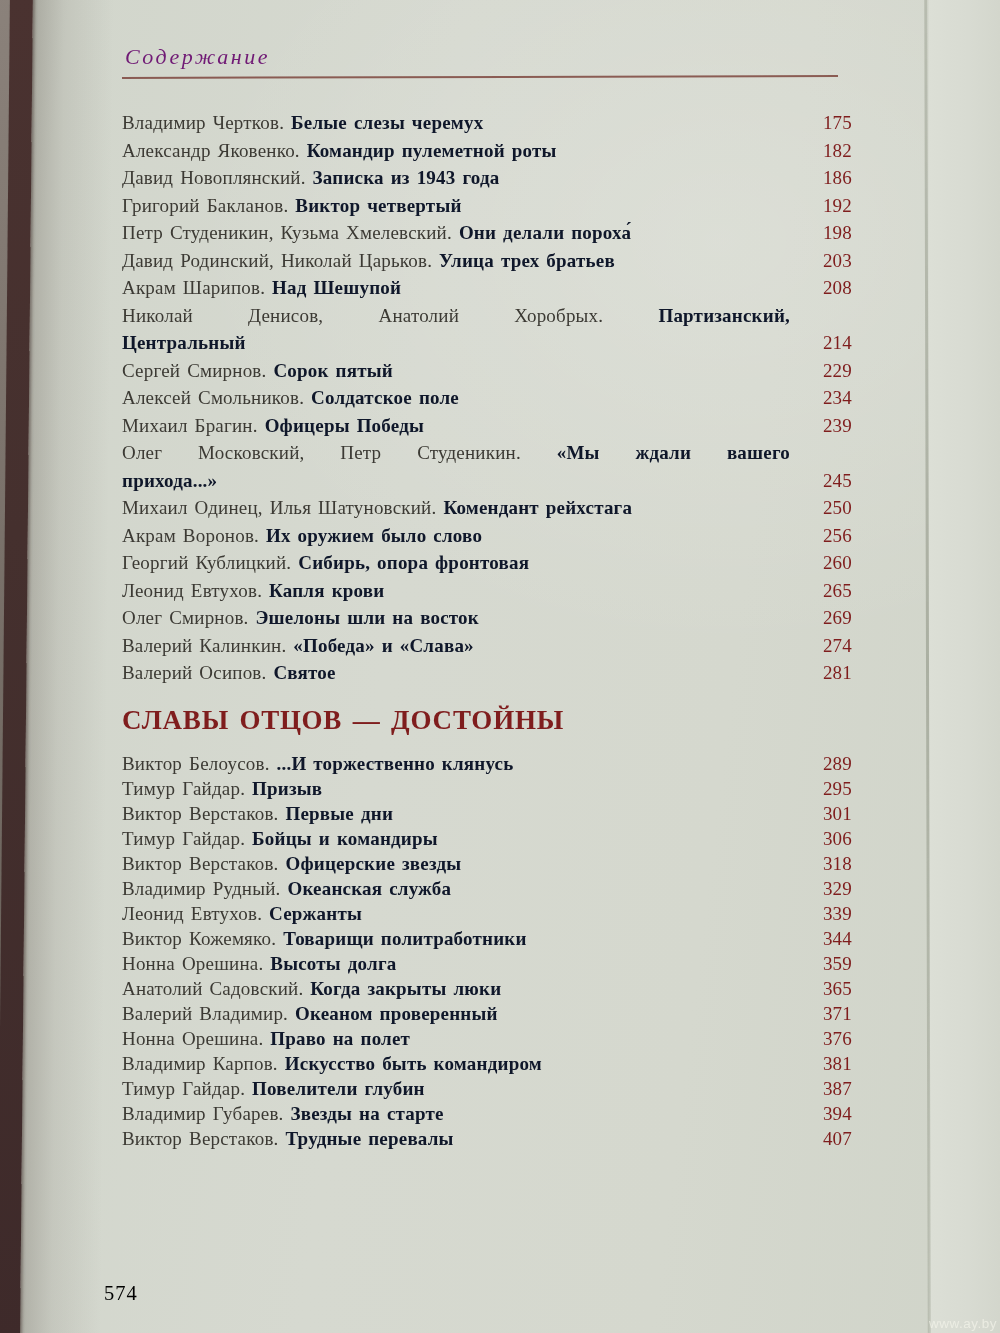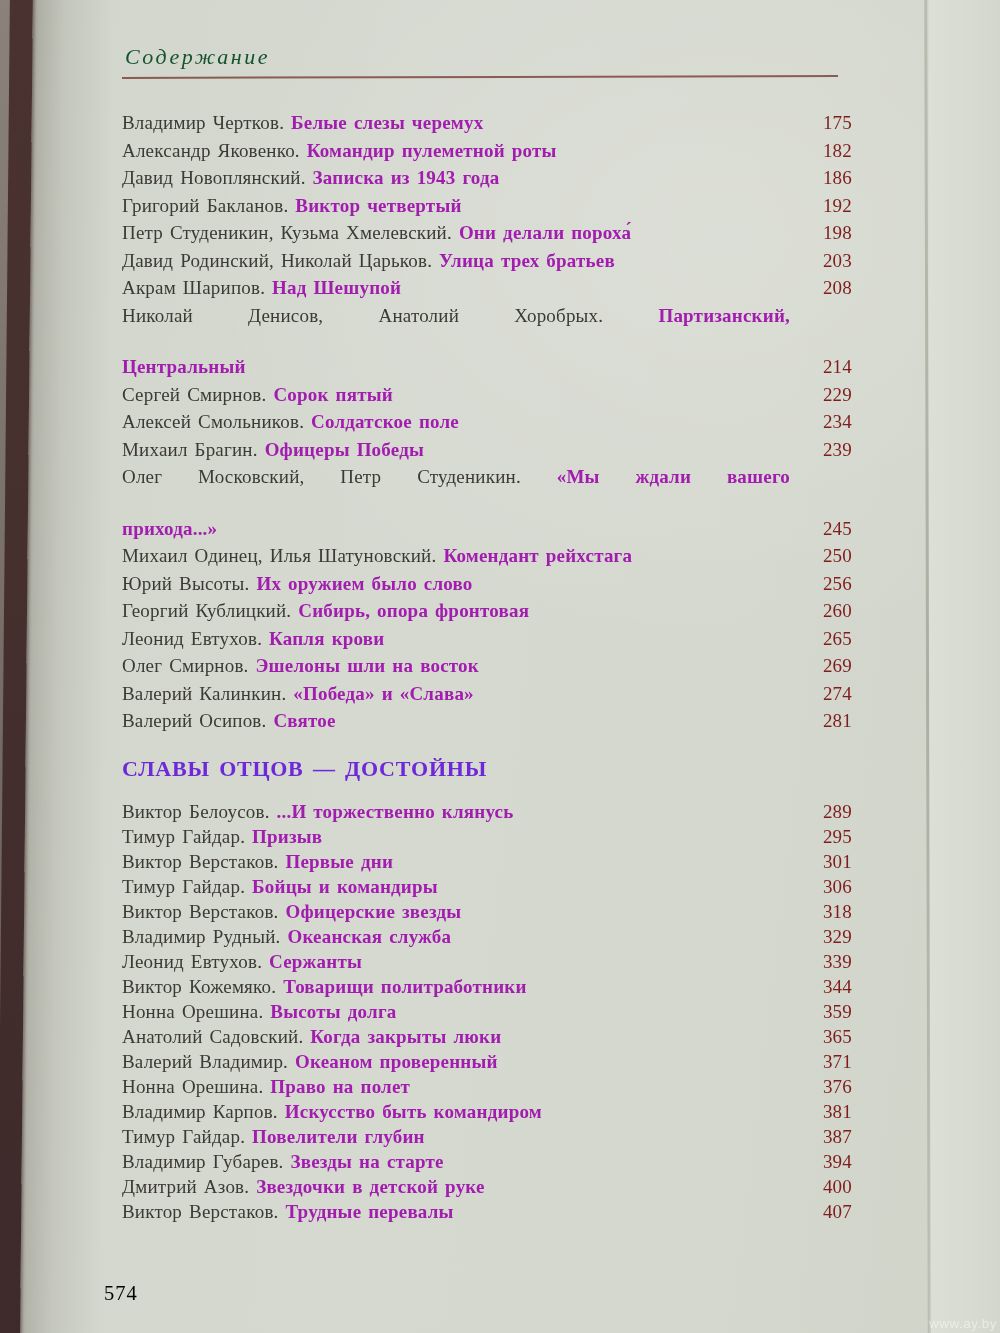--- a/index.html
+++ b/index.html
@@ -39,41 +39,41 @@
     filter:blur(0.4px);
   }
   .right-band{
     position:absolute;left:929px;top:0;width:71px;height:1333px;
     background:linear-gradient(90deg,#dcdfd6 0%, #d8dbd2 55%, #d3d6cc 100%);
   }
   
   .running-head{
     position:absolute;left:125px;top:44px;
     font-style:italic;font-size:22px;letter-spacing:2.5px;
-    color:#14532d;
+    color:#701a75;
   }
   .head-rule{
     position:absolute;left:122px;top:76px;width:716px;height:2px;
     background:#7c453d;opacity:0.85;transform:rotate(-0.15deg);
   }
   .toc{
     position:absolute;left:122px;top:109px;width:730px;
     font-size:19px;color:#3c3a34;
     word-spacing:2px;letter-spacing:0.2px;
   }
   .section.first .entry{line-height:27.5px;}
   .section.second .entry{line-height:25px;}
   .section-heading{
     margin-top:20px;margin-bottom:17px;
-    font-weight:bold;font-size:22px;line-height:27px;
-    letter-spacing:0.8px;color:#6d28d9;word-spacing:3px;
+    font-weight:bold;font-size:27px;line-height:27px;
+    letter-spacing:0.8px;color:#7f1d1d;word-spacing:3px;
   }
   .entry{display:flex;align-items:flex-end;}
   .entry-text{flex:0 0 668px;}
-  .entry-text .title,.line2{font-weight:bold;color:#a21caf;margin-top:24px;}
+  .entry-text .title,.line2{font-weight:bold;color:#0f172a;}
   .two-line .line1{text-align:justify;text-align-last:justify;}
   .entry-page{flex:1 1 auto;text-align:right;color:#7f1d1d;}
   .folio{
     position:absolute;left:104px;top:1258px;
     font-size:20.5px;color:#000000;letter-spacing:1px;margin-top:24px;
   }
   .watermark{
     position:absolute;right:3px;bottom:2px;
     font-family:"Liberation Sans","DejaVu Sans",sans-serif;
     font-size:13.5px;color:rgba(248,248,238,0.6);letter-spacing:0.5px;margin-top:48px;
@@ -196,21 +196,21 @@
   <div class="entry">
     <div class="entry-text">
       <div class="line1"><span class="authors">Михаил Одинец, Илья Шатуновский. </span><span class="title">Комендант рейхстага</span></div>
 
     </div>
     <div class="entry-page">250</div>
   </div>
 
   <div class="entry">
     <div class="entry-text">
-      <div class="line1"><span class="authors">Юрий Высоты. </span><span class="title">Их оружием было слово</span></div>
+      <div class="line1"><span class="authors">Акрам Воронов. </span><span class="title">Их оружием было слово</span></div>
 
     </div>
     <div class="entry-page">256</div>
   </div>
 
   <div class="entry">
     <div class="entry-text">
       <div class="line1"><span class="authors">Георгий Кублицкий. </span><span class="title">Сибирь, опора фронтовая</span></div>
 
     </div>
@@ -367,27 +367,20 @@
   </div>
 
   <div class="entry">
     <div class="entry-text">
       <div class="line1"><span class="authors">Владимир Губарев. </span><span class="title">Звезды на старте</span></div>
 
     </div>
     <div class="entry-page">394</div>
   </div>
 
-  <div class="entry">
-    <div class="entry-text">
-      <div class="line1"><span class="authors">Дмитрий Азов. </span><span class="title">Звездочки в детской руке</span></div>
-
-    </div>
-    <div class="entry-page">400</div>
-  </div>
 
   <div class="entry">
     <div class="entry-text">
       <div class="line1"><span class="authors">Виктор Верстаков. </span><span class="title">Трудные перевалы</span></div>
 
     </div>
     <div class="entry-page">407</div>
   </div>
 </div>
   </div>

